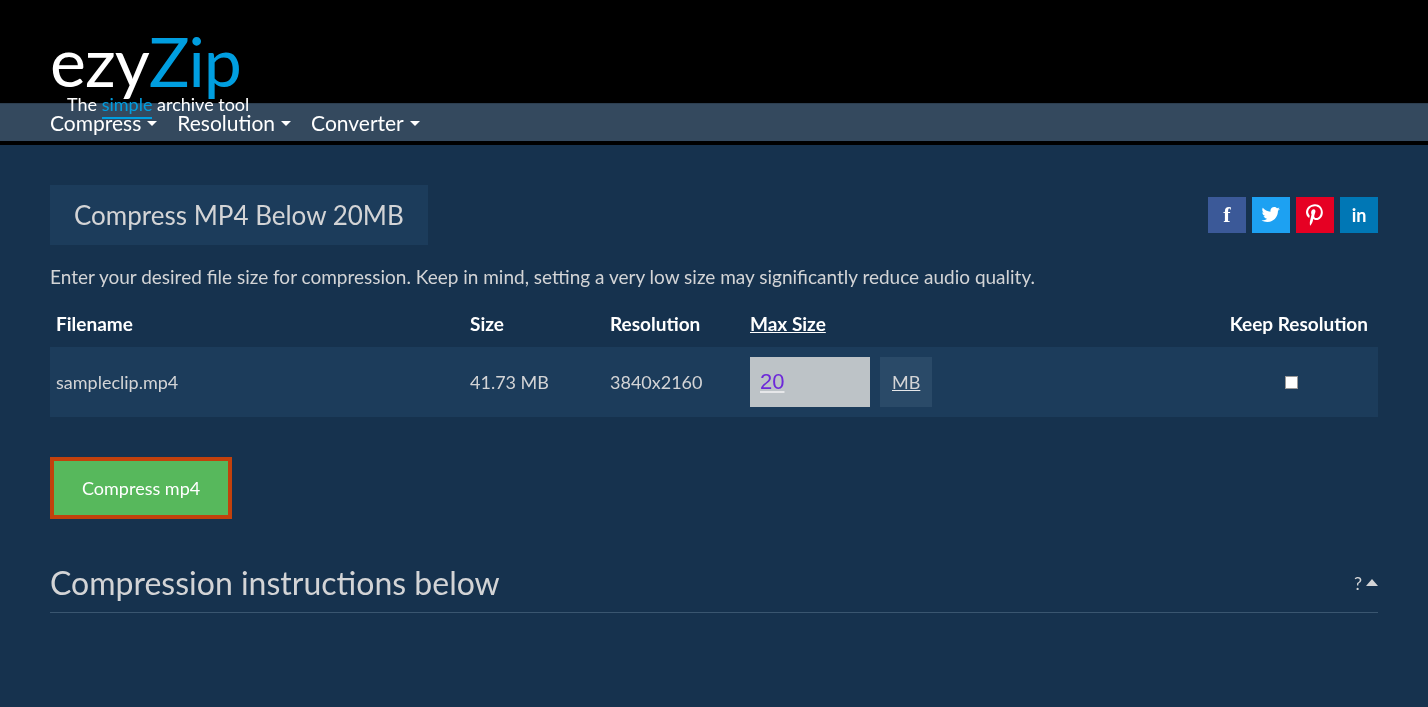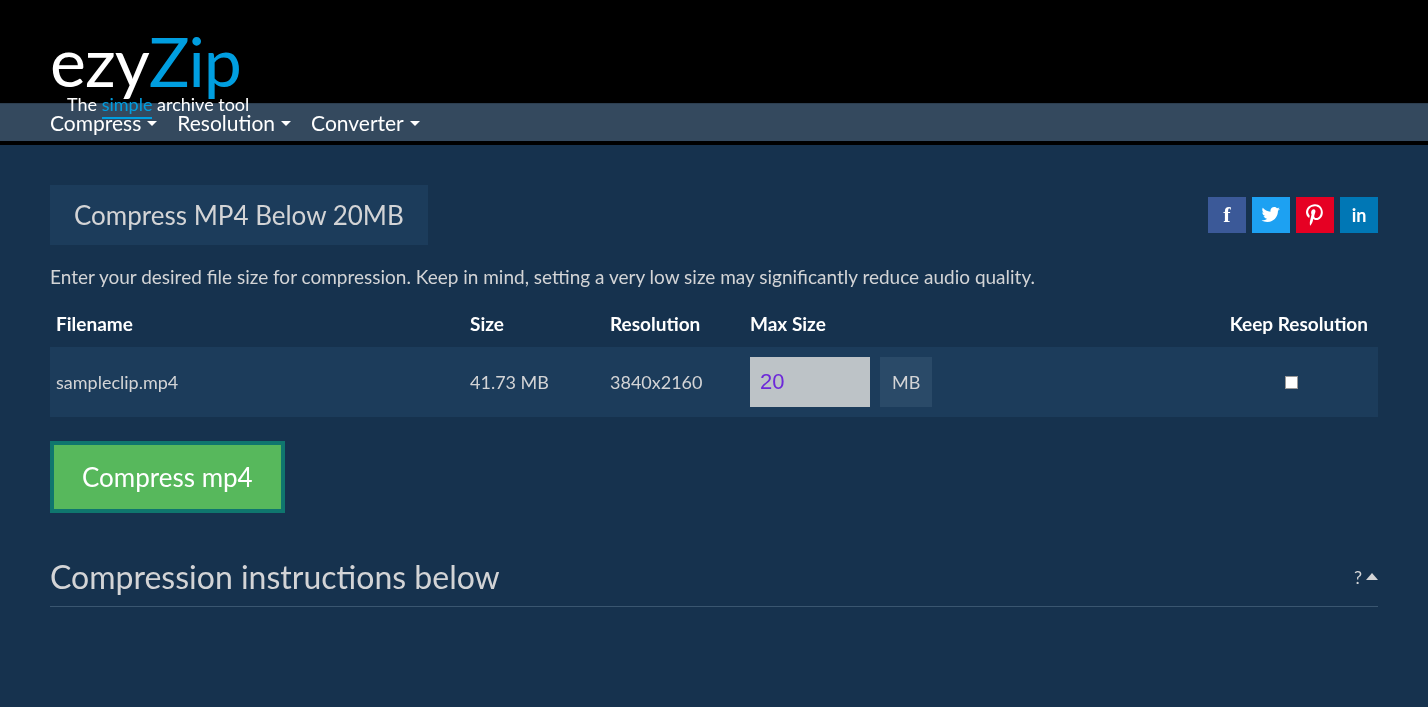--- a/index.html
+++ b/index.html
@@ -131,21 +131,21 @@
     }
     .tbody-row {
       display: flex;
       align-items: center;
       background: #1c3c5b;
       padding: 10px 0;
     }
     .col-filename { width: 420px; padding-left: 6px; }
     .col-size { width: 140px; }
     .col-resolution { width: 140px; }
-    .col-maxsize { width: 160px; display: flex; align-items: center; gap: 10px; }
+    .col-maxsize { width: 160px; display: flex; align-items: center; gap: 10px; text-decoration: underline; }
     .col-keepres { flex: 1; text-align: right; padding-right: 80px; }
     .thead .col-keepres { padding-right: 10px; }
     .cell {
       color: #d3d4d6;
       font-size: 18px;
     }
     .maxsize-input {
       background: #bdc3c7;
       border: none;
       width: 120px;
@@ -164,27 +164,27 @@
       align-items: center;
     }
     .checkbox {
       width: 13px;
       height: 13px;
       background: #fff;
       border: 1px solid #999;
       display: inline-block;
     }
     .compress-btn {
-      margin-top: 24px;
+      margin-top: 40px;
       background: #57b85c;
       color: #fff;
-      font-size: 26px;
+      font-size: 18px;
       font-weight: 400;
       padding: 16px 28px;
-      border: 4px solid #0f766e;
+      border: 4px solid #c2410c;
       cursor: pointer;
       display: inline-block;
     }
     .instructions-row {
       display: flex;
       justify-content: space-between;
       align-items: center;
       margin-top: 44px;
       border-bottom: 1px solid #3a5670;
       padding-bottom: 10px;

